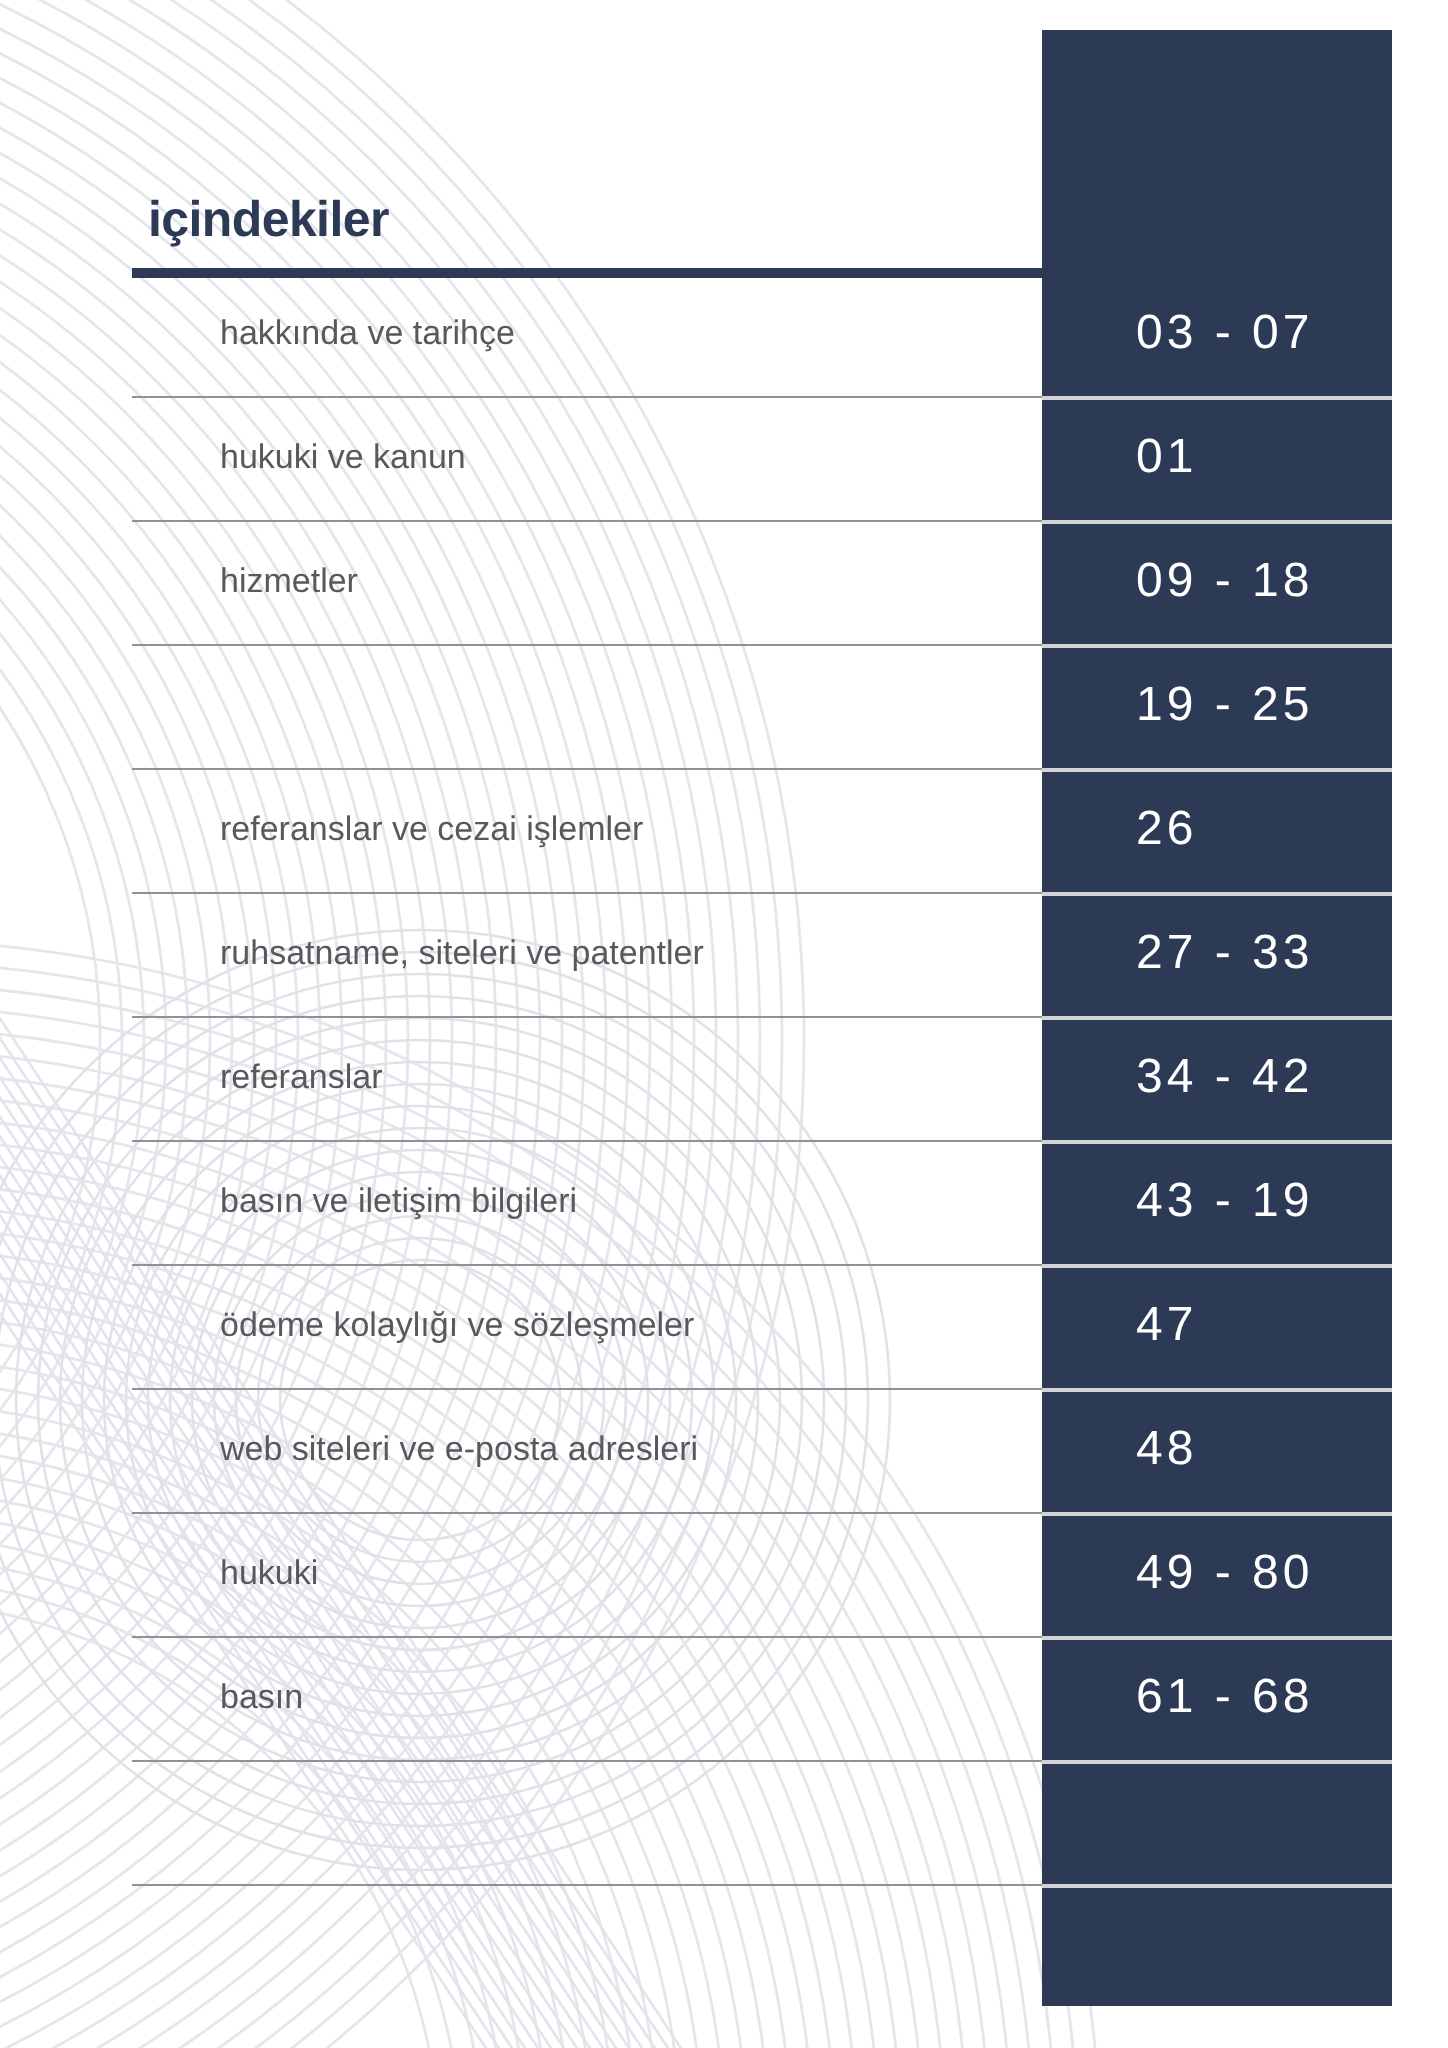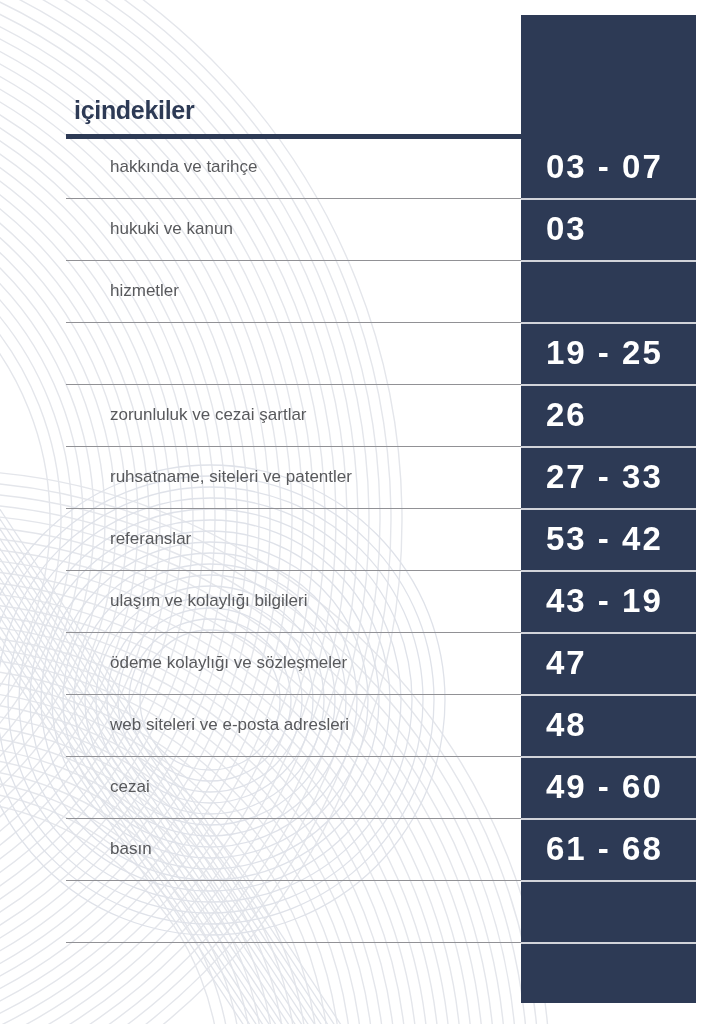--- a/index.html
+++ b/index.html
@@ -56,28 +56,27 @@
     position: absolute;
     left: 74px;
     top: 50%;
     transform: translateY(-50%);
     font-size: 17px;
     color: var(--label-gray, #58595c);
     white-space: nowrap;
   }
   .toc-row-pages {
     position: absolute;
-    left: 510px;
+    left: 532px;
     top: 50%;
     transform: translateY(-50%);
-    font-size: 33px;
+    font-size: 24px;
     letter-spacing: 2px;
     color: var(--page-num, #ffffff);
     white-space: nowrap;
-    font-weight: bold;
   }
   .divider-gray {
     position: absolute;
     left: 66px;
     width: 455px; height: 1px;
     background: var(--divider, #919195);
     z-index: 2;
   }
   .divider-light {
     position: absolute;
@@ -198,55 +197,56 @@
   <div class="page-title">içindekiler</div>
   <div class="title-rule"></div>
 
   <div class="toc-rows">
     <div class="toc-row">
       <span class="toc-row-label">hakkında ve tarihçe</span>
       <span class="toc-row-pages">03 - 07</span>
     </div>
     <div class="toc-row">
       <span class="toc-row-label">hukuki ve kanun</span>
-      <span class="toc-row-pages">03</span>
+      <span class="toc-row-pages">01</span>
     </div>
     <div class="toc-row">
       <span class="toc-row-label">hizmetler</span>
+      <span class="toc-row-pages">09 - 18</span>
     </div>
     <div class="toc-row">
       <span class="toc-row-pages">19 - 25</span>
     </div>
     <div class="toc-row">
-      <span class="toc-row-label">zorunluluk ve cezai şartlar</span>
+      <span class="toc-row-label">referanslar ve cezai işlemler</span>
       <span class="toc-row-pages">26</span>
     </div>
     <div class="toc-row">
       <span class="toc-row-label">ruhsatname, siteleri ve patentler</span>
       <span class="toc-row-pages">27 - 33</span>
     </div>
     <div class="toc-row">
       <span class="toc-row-label">referanslar</span>
-      <span class="toc-row-pages">53 - 42</span>
-    </div>
-    <div class="toc-row">
-      <span class="toc-row-label">ulaşım ve kolaylığı bilgileri</span>
+      <span class="toc-row-pages">34 - 42</span>
+    </div>
+    <div class="toc-row">
+      <span class="toc-row-label">basın ve iletişim bilgileri</span>
       <span class="toc-row-pages">43 - 19</span>
     </div>
     <div class="toc-row">
       <span class="toc-row-label">ödeme kolaylığı ve sözleşmeler</span>
       <span class="toc-row-pages">47</span>
     </div>
     <div class="toc-row">
       <span class="toc-row-label">web siteleri ve e-posta adresleri</span>
       <span class="toc-row-pages">48</span>
     </div>
     <div class="toc-row">
-      <span class="toc-row-label">cezai</span>
-      <span class="toc-row-pages">49 - 60</span>
+      <span class="toc-row-label">hukuki</span>
+      <span class="toc-row-pages">49 - 80</span>
     </div>
     <div class="toc-row">
       <span class="toc-row-label">basın</span>
       <span class="toc-row-pages">61 - 68</span>
     </div>
   </div>
 
   <div id="dividers">
       <div class="divider-gray" style="top: 198px;"></div>
       <div class="divider-light" style="top: 197.5px;"></div>

